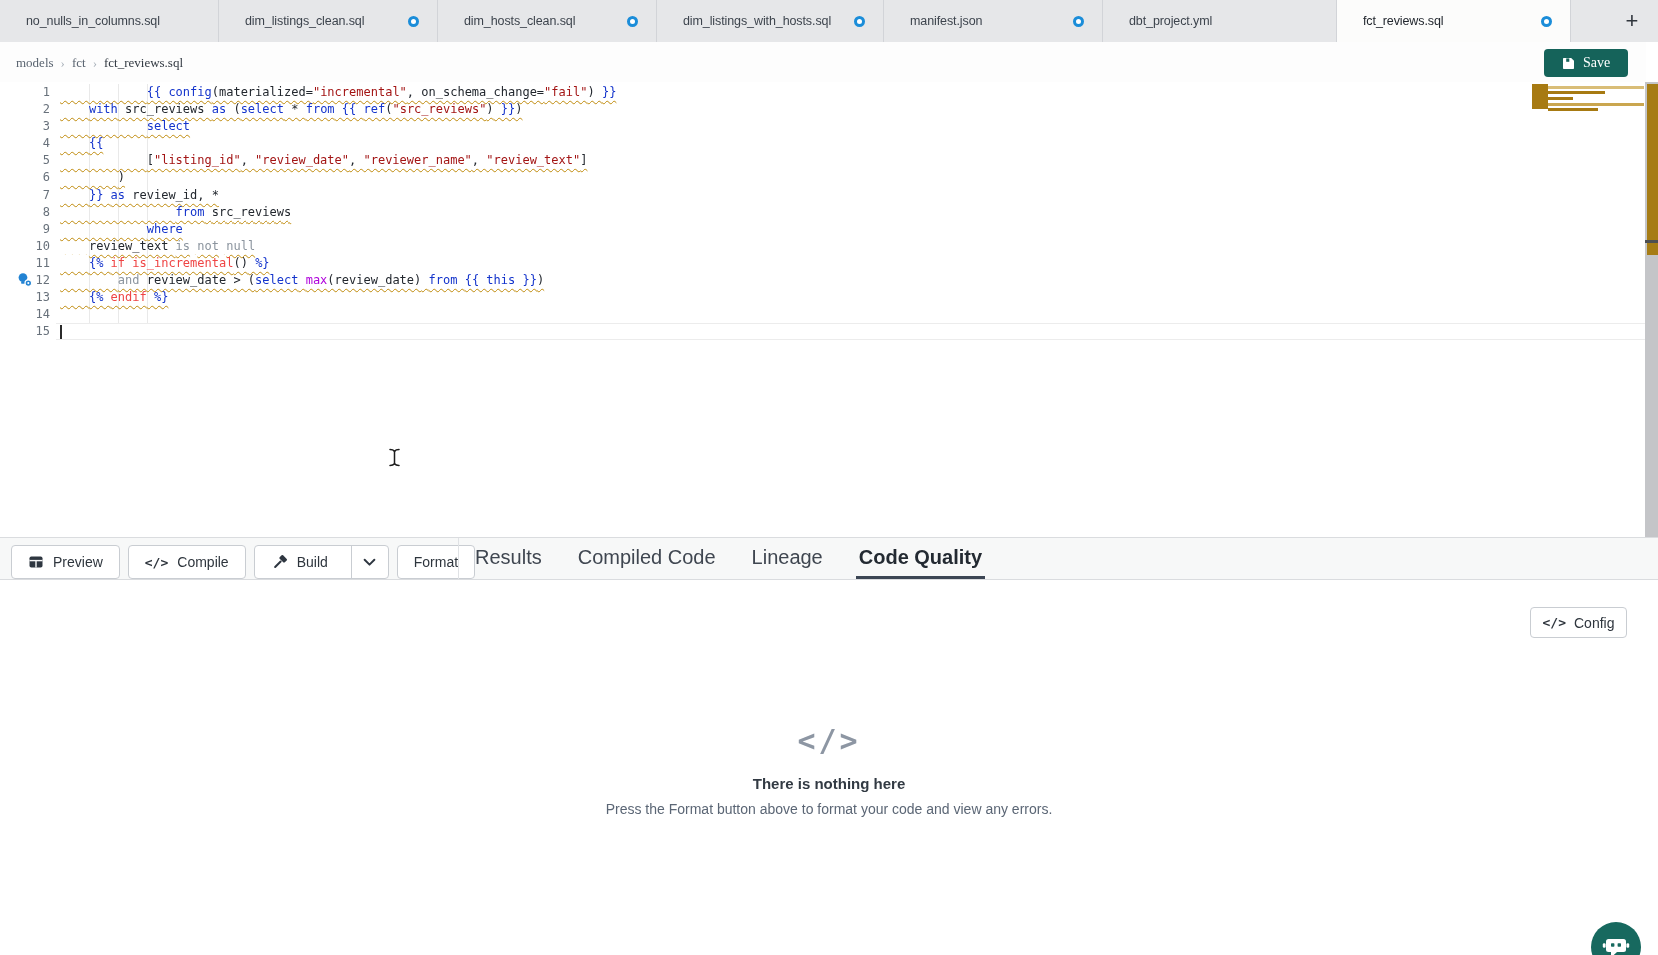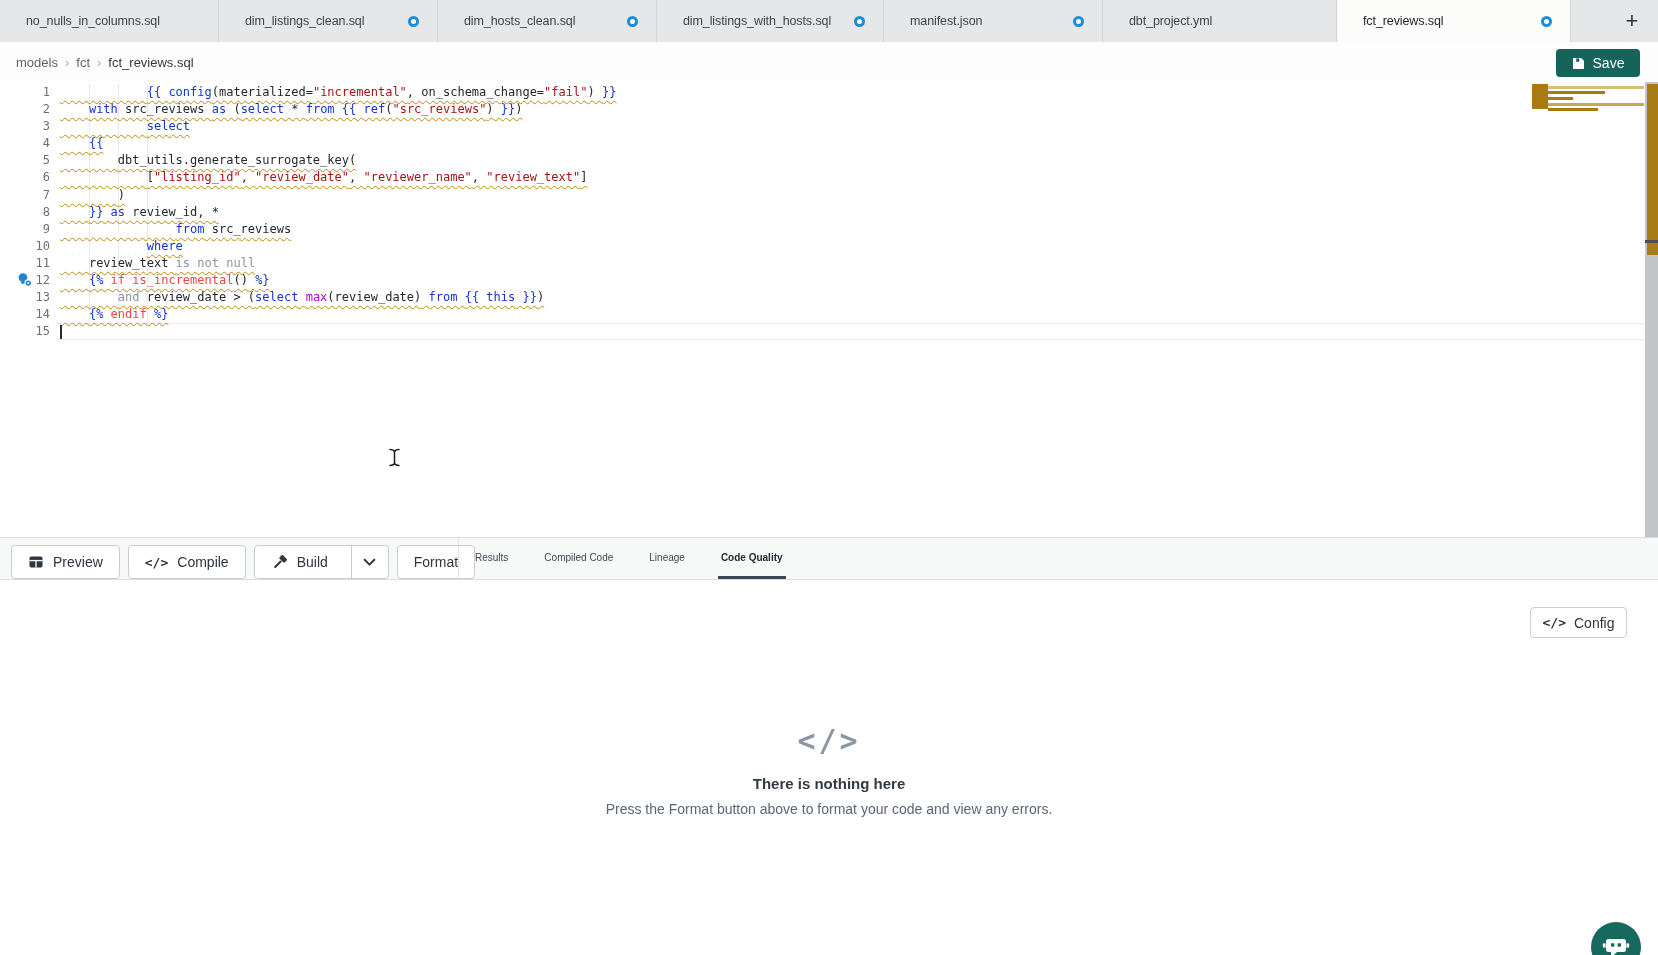--- a/index.html
+++ b/index.html
@@ -14,21 +14,21 @@
        justify-content:space-between;padding:0 18px 0 26px;box-sizing:border-box;
        font-size:12.5px;letter-spacing:-0.1px;color:#3d444d;flex:none;cursor:pointer;}
   .tab .tab-label{white-space:nowrap;overflow:hidden;}
   .tab.active{background:#fcfcfb;color:#22272e;}
   .dot{width:11px;height:11px;border:3px solid #1b8dd9;border-radius:50%;
        box-sizing:border-box;background:#fff;flex:none;margin-left:10px;}
   .newtab{margin-left:auto;width:52px;display:flex;align-items:center;justify-content:center;
           font-size:22px;color:#2f353c;cursor:pointer;}
 
   
-  .crumbbar{position:absolute;top:42px;left:0;right:0;height:40px;background:#fdfdfd;}
+  .crumbbar{position:absolute;top:42px;left:0;right:12px;height:40px;background:#fdfdfd;font-family:Liberation Serif, serif;}
   .crumbs{position:absolute;left:16px;top:13px;font-size:13px;color:#5a6470;
           display:flex;gap:7px;align-items:center;}
   .crumb.last{color:#323942;}
   .crumb-sep{color:#a8b0b9;font-size:13px;}
   .savebtn{position:absolute;right:18px;top:7px;width:84px;height:28px;background:#15635a;
            border:none;border-radius:4px;color:#fff;display:flex;align-items:center;
            justify-content:center;gap:8px;font-size:14px;font-family:inherit;cursor:pointer;}
 
   
   .editor{position:absolute;top:82px;left:0;right:0;height:455px;background:#fff;}
@@ -60,21 +60,21 @@
   .btn{height:34px;background:#fff;border:1px solid #c9cdd2;border-radius:4px;
        display:flex;align-items:center;gap:9px;padding:0 16px;font-size:14px;color:#2e353d;
        font-family:inherit;cursor:pointer;box-sizing:border-box;}
   .btn-split{padding:0;}
   .split-main{display:flex;align-items:center;gap:9px;padding:0 14px 0 16px;height:100%;}
   .split-arrow{width:36px;height:100%;border-left:1px solid #c9cdd2;display:flex;
                align-items:center;justify-content:center;cursor:pointer;}
   .codeglyph{font-family:"DejaVu Sans Mono",monospace;font-weight:700;font-size:13px;color:#2e353d;}
   .tb-divider{position:absolute;left:458px;top:0;bottom:0;width:1px;background:#e0e2e5;}
   .ptabs{position:absolute;left:472px;top:0;bottom:0;display:flex;gap:30px;align-items:stretch;}
-  .ptab{display:flex;align-items:center;font-size:10px;color:#3f4650;padding:0 3px;
+  .ptab{display:flex;align-items:center;font-size:20px;color:#3f4650;padding:0 3px;
         border-bottom:3px solid transparent;box-sizing:border-box;cursor:pointer;}
   .ptab.active{color:#232a32;font-weight:700;border-bottom-color:#3c4654;}
 
   
   .panel{position:absolute;top:580px;left:0;right:0;bottom:0;background:#fff;}
   .configbtn{position:absolute;right:31px;top:27px;width:97px;height:31px;background:#fff;
              border:1px solid #c9cdd2;border-radius:4px;display:flex;align-items:center;
              justify-content:center;gap:8px;font-size:14px;color:#2e353d;
              font-family:inherit;cursor:pointer;}
   .empty{position:absolute;top:144px;left:0;right:0;display:flex;flex-direction:column;
@@ -159,21 +159,20 @@
       <div class="lnum">12</div>
       <div class="lnum">13</div>
       <div class="lnum">14</div>
       <div class="lnum">15</div>
     </div>
   <div class="codearea">
       <div class="cline"><span class="sq">            <span class="tk-k">{{ </span><span class="tk-k">config</span><span class="tk-d">(materialized=</span><span class="tk-s">"incremental"</span><span class="tk-d">, on_schema_change=</span><span class="tk-s">"fail"</span><span class="tk-d">) </span><span class="tk-k">}}</span></span></div>
       <div class="cline"><span class="sq">    <span class="tk-k">with</span><span class="tk-d"> src_reviews </span><span class="tk-k">as</span><span class="tk-d"> (</span><span class="tk-k">select</span><span class="tk-d"> * </span><span class="tk-k">from</span><span class="tk-d"> </span><span class="tk-k">{{ </span><span class="tk-k">ref</span><span class="tk-d">(</span><span class="tk-s">"src_reviews"</span><span class="tk-d">)</span><span class="tk-k"> }}</span><span class="tk-d">)</span></span></div>
       <div class="cline"><span class="sq">            <span class="tk-k">select</span></span></div>
       <div class="cline"><span class="sq">    <span class="tk-k">{{</span></span></div>
-      <div class="cline"><span class="sq">        <span class="tk-d">dbt_utils.generate_surrogate_key(</span></span></div>
       <div class="cline"><span class="sq">            <span class="tk-d">[</span><span class="tk-s">"listing_id"</span><span class="tk-d">, </span><span class="tk-s">"review_date"</span><span class="tk-d">, </span><span class="tk-s">"reviewer_name"</span><span class="tk-d">, </span><span class="tk-s">"review_text"</span><span class="tk-d">]</span></span></div>
       <div class="cline"><span class="sq">        <span class="tk-d">)</span></span></div>
       <div class="cline"><span class="sq">    <span class="tk-k">}}</span><span class="tk-d"> </span><span class="tk-k">as</span><span class="tk-d"> review_id, *</span></span></div>
       <div class="cline"><span class="sq">                <span class="tk-k">from</span><span class="tk-d"> src_reviews</span></span></div>
       <div class="cline"><span class="sq">            <span class="tk-k">where</span></span></div>
       <div class="cline"><span class="sq">    <span class="tk-d">review_text </span><span class="tk-c">is</span><span class="tk-d"> </span><span class="tk-c">not</span><span class="tk-d"> </span><span class="tk-c">null</span></span></div>
       <div class="cline"><span class="sq">    <span class="tk-k">{%</span><span class="tk-d"> </span><span class="tk-g">if</span><span class="tk-d"> </span><span class="tk-g">is_incremental</span><span class="tk-d">()</span><span class="tk-d"> </span><span class="tk-k">%}</span></span></div>
       <div class="cline"><span class="sq">        <span class="tk-c">and</span><span class="tk-d"> review_date &gt; (</span><span class="tk-k">select</span><span class="tk-d"> </span><span class="tk-m">max</span><span class="tk-d">(review_date)</span><span class="tk-d"> </span><span class="tk-k">from</span><span class="tk-d"> </span><span class="tk-k">{{</span><span class="tk-d"> </span><span class="tk-k">this</span><span class="tk-d"> </span><span class="tk-k">}}</span><span class="tk-d">)</span></span></div>
       <div class="cline"><span class="sq">    <span class="tk-k">{%</span><span class="tk-d"> </span><span class="tk-g">endif</span><span class="tk-d"> </span><span class="tk-k">%}</span></span></div>
       <div class="cline"><span></span></div>

